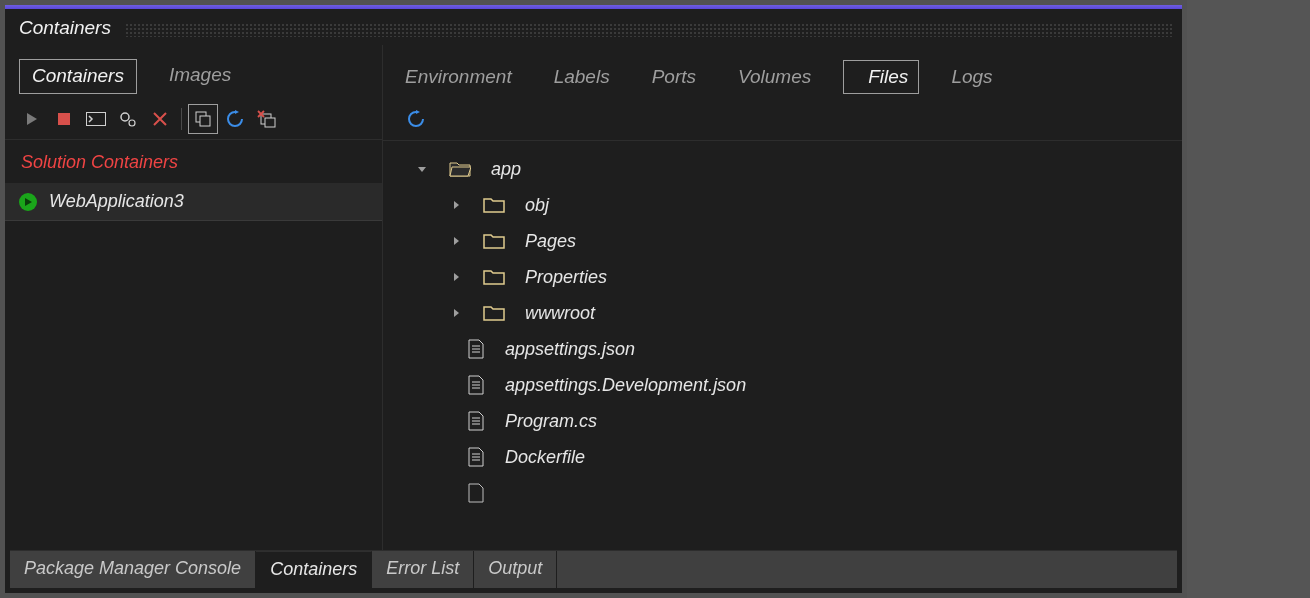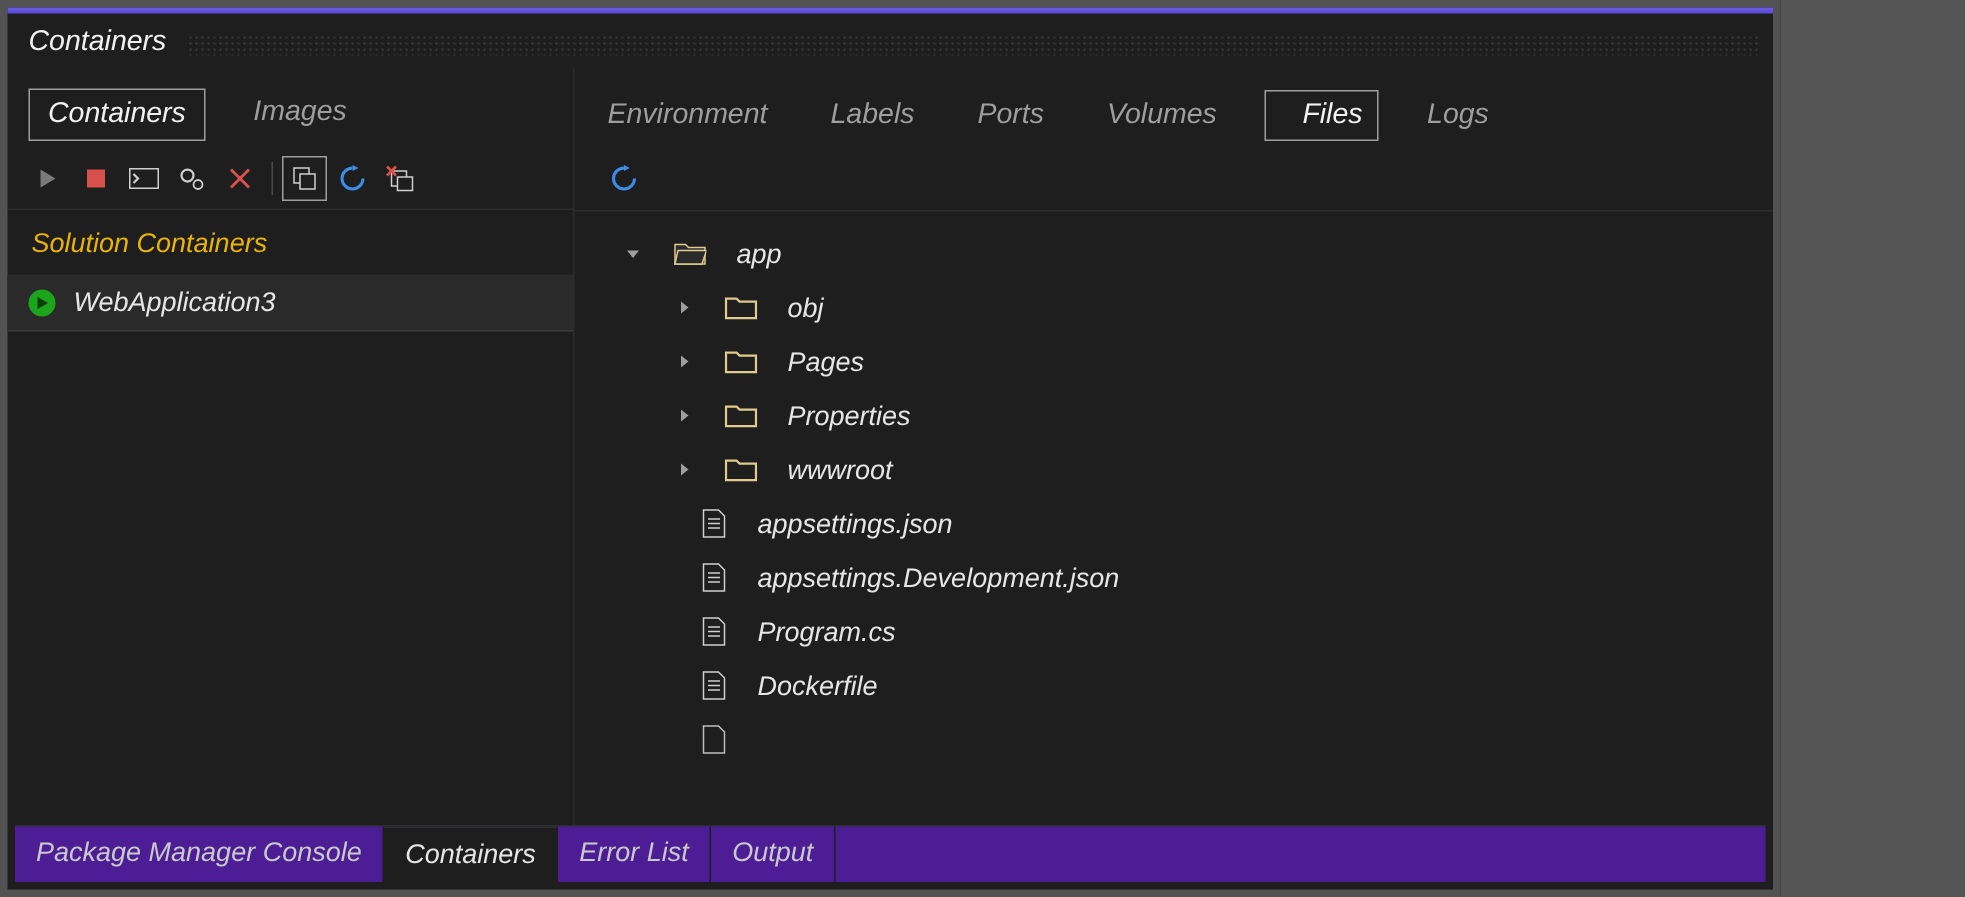--- a/index.html
+++ b/index.html
@@ -72,21 +72,21 @@
 }
 .tb-btn.sel { border: 1px solid #9e9e9e; }
 .tb-sep {
   width: 1px; height: 22px;
   background: #4a4a4a;
   margin: 0 4px;
 }
 svg { display:block; }
 
 .sidebar-section-heading {
-  color: #eab308;
+  color: #ef4444;
   font-size: 18px;
   padding: 12px 14px 10px 16px;
 }
 .container-row {
   display: flex; align-items: center;
   gap: 12px;
   background: #2a2a2a;
   padding: 8px 14px;
   border-bottom: 1px solid #3a3a3a;
   cursor: pointer;
@@ -146,21 +146,21 @@
 .caret svg { fill: #9e9e9e; }
 .spacer { display:inline-block; }
 .folder-icon svg { width: 22px; height: 18px; }
 .file-icon svg { width: 18px; height: 20px; }
 
 
 .bottom-tabs {
   position: absolute;
   left: 5px; right: 5px; bottom: 5px;
   height: 38px;
-  background: #4c1d95;
+  background: #404040;
   border-top: 1px solid #2d2d2d;
   display: flex;
   align-items: stretch;
   font-size: 18px;
 }
 .bottom-tabs .btab {
   color: #e6e6e6;
   padding: 7px 14px;
   background: #252526;
   border-right: 1px solid #1e1e1e;

